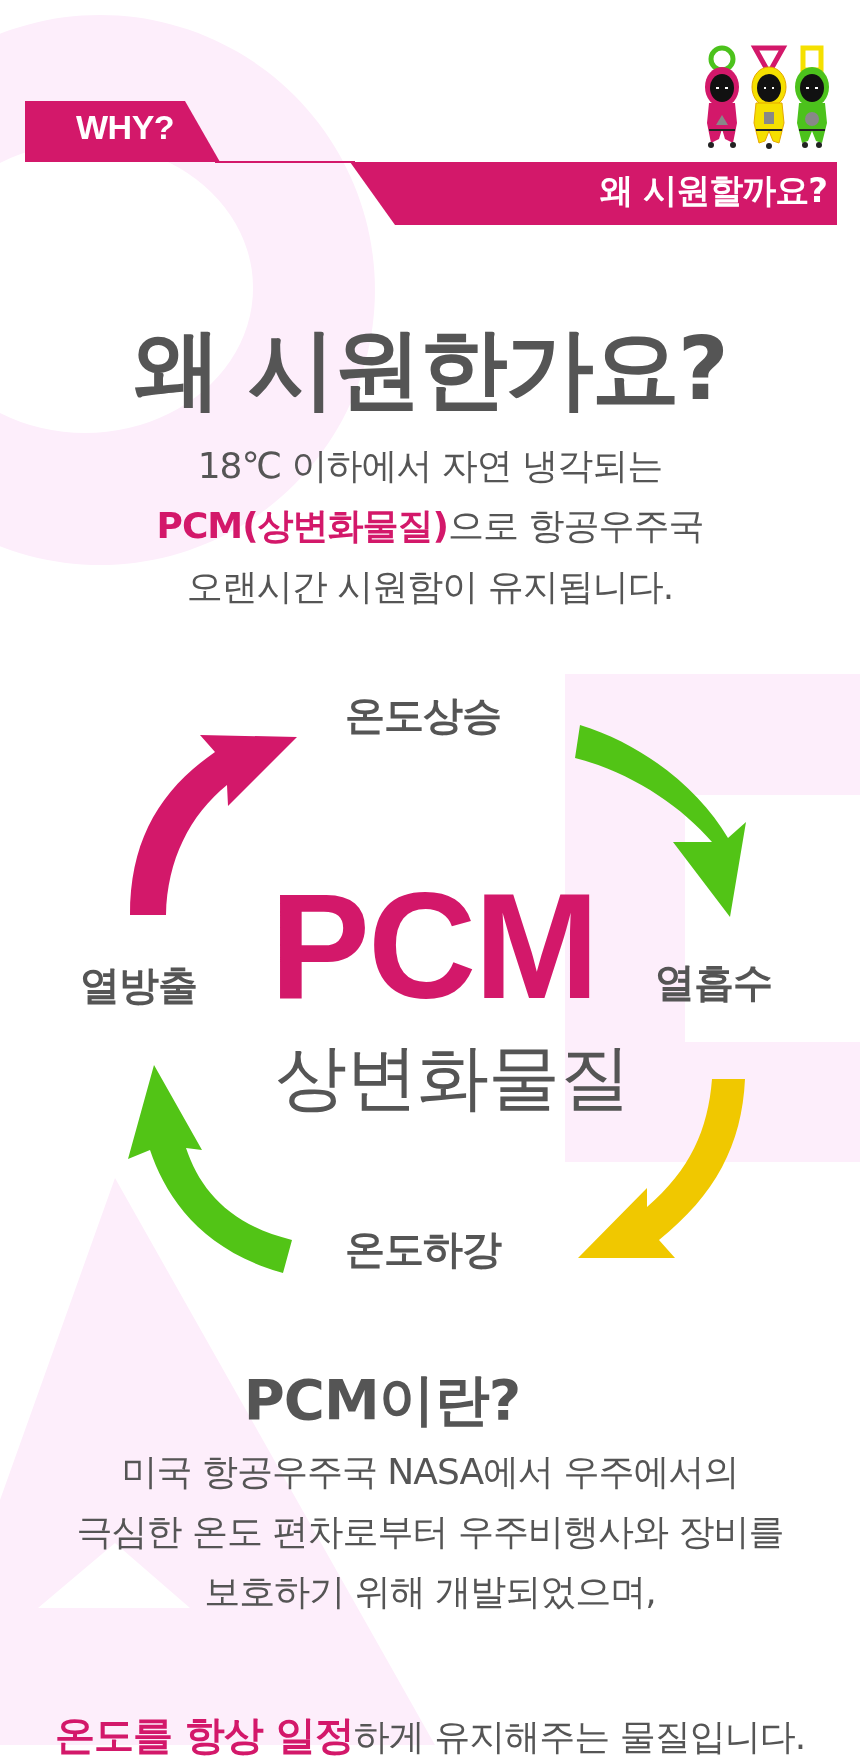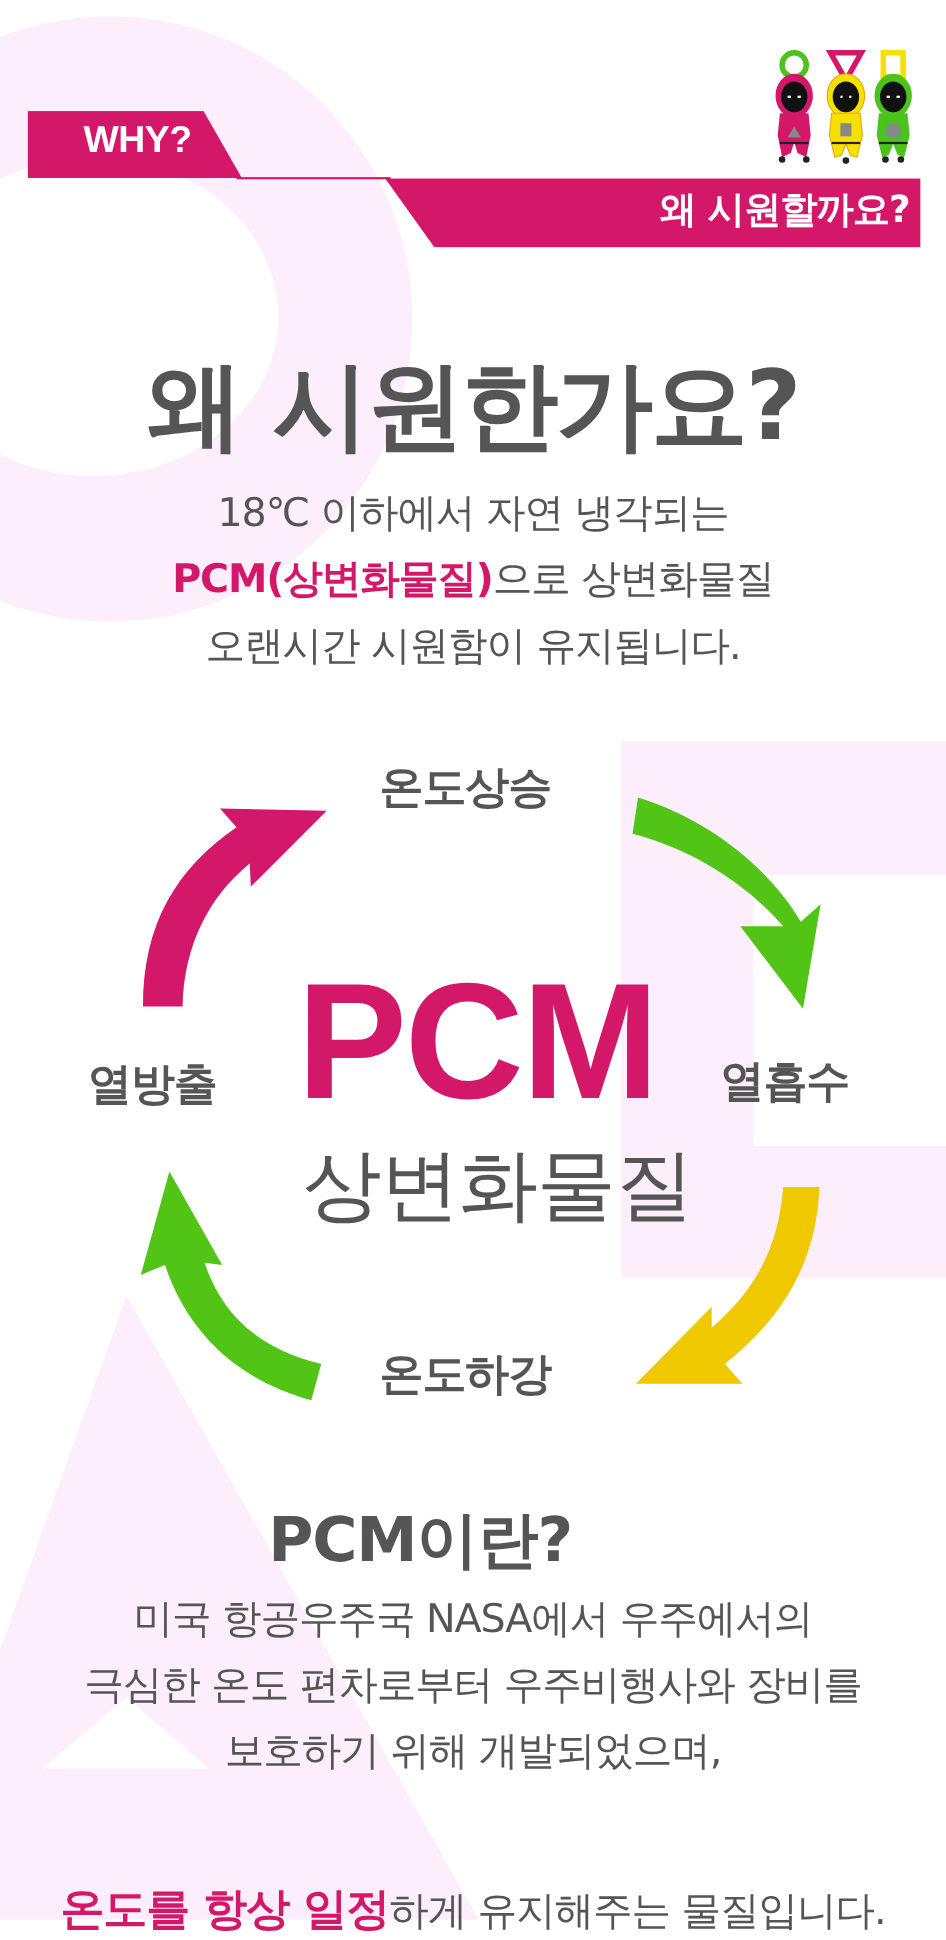--- a/index.html
+++ b/index.html
@@ -122,21 +122,21 @@
     <path d="M 104 58 L 130 58 L 132 78 L 127 98 L 121 96 L 117 86 L 113 96 L 107 98 L 102 78 Z" fill="#4cc21c"></path>
     <circle cx="117" cy="74" r="7" fill="#888"></circle>
     <rect x="104" y="84" width="26" height="2" fill="#222"></rect>
     <circle cx="110" cy="100" r="3" fill="#222"></circle>
       <circle cx="124" cy="100" r="3" fill="#222"></circle>
   </g>
 </svg>
 
 <div class="abs headline">왜 시원한가요?</div>
 <div class="abs sub sub1">18℃ 이하에서 자연 냉각되는</div>
-<div class="abs sub sub2"><span class="accent">PCM(상변화물질)</span><span>으로 상변화물질</span></div>
+<div class="abs sub sub2"><span class="accent">PCM(상변화물질)</span><span>으로 항공우주국</span></div>
 <div class="abs sub sub3">오랜시간 시원함이 유지됩니다.</div>
 
 <svg class="abs cycle-svg" viewBox="0 640 860 660">
 
   <path fill="#d3186a" d="M 130 915 C 130 840 160 790 215 752 L 200 735 L 297 737 L 228 806 L 227 785 C 190 815 167 860 166 915 Z"></path>
 
   <path fill="#52c416" d="M 575 758 C 630 772 680 805 712 842 L 673 842 L 730 917 L 746 822 L 728 838 C 700 790 645 745 580 725 Z"></path>
 
   <path fill="#f0c800" d="M 745 1079 L 712 1079 C 708 1130 690 1170 647 1207 L 647 1188 L 578 1258 L 675 1258 L 659 1240 C 715 1195 742 1145 745 1079 Z"></path>
 

